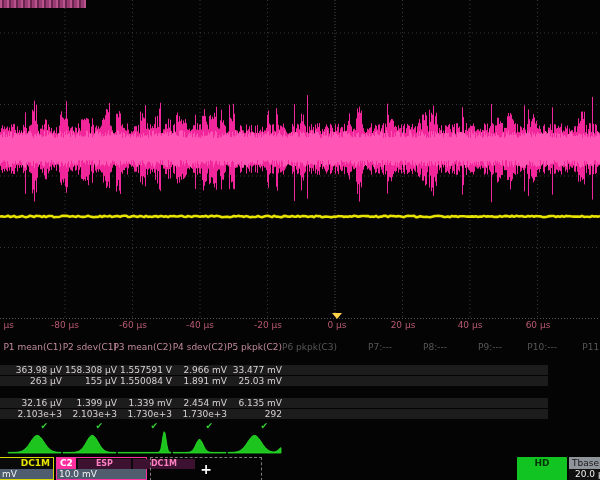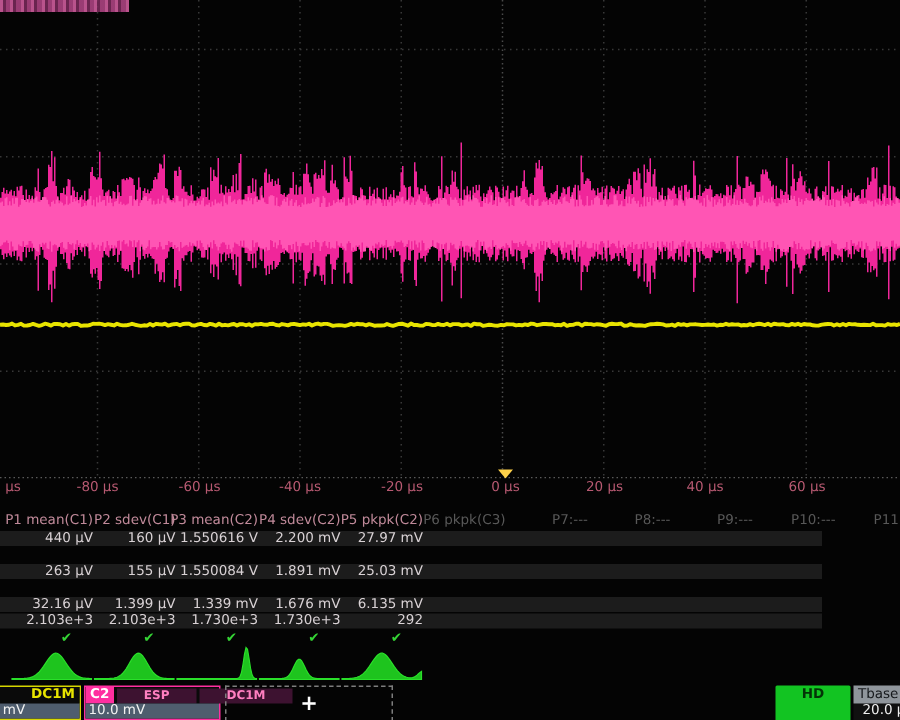--- a/index.html
+++ b/index.html
@@ -96,39 +96,39 @@
         <span class="tcell hdr" style="left: 112px;">P3 mean(C2)</span>
         <span class="tcell hdr" style="left: 167px;">P4 sdev(C2)</span>
         <span class="tcell hdr" style="left: 222px;">P5 pkpk(C2)</span>
         <span class="tcell dim" style="left: 277px;">P6 pkpk(C3)</span>
         <span class="tcell dim" style="left: 332px;">P7:---</span>
         <span class="tcell dim" style="left: 387px;">P8:---</span>
         <span class="tcell dim" style="left: 442px;">P9:---</span>
         <span class="tcell dim" style="left: 497px;">P10:---</span>
         <span class="tcell dim" style="left: 552px;">P11:---</span>
       </div>
-      <div class="trow data" style="top: 14px;">
-        <span class="tcell " style="left: 2px;">440 µV</span>
-        <span class="tcell " style="left: 57px;">160 µV</span>
-        <span class="tcell " style="left: 112px;">1.550616 V</span>
-        <span class="tcell " style="left: 167px;">2.200 mV</span>
-        <span class="tcell " style="left: 222px;">27.97 mV</span>
+      <div class="trow data" style="top: 25px;">
+        <span class="tcell " style="left: 2px;">363.98 µV</span>
+        <span class="tcell " style="left: 57px;">158.308 µV</span>
+        <span class="tcell " style="left: 112px;">1.557591 V</span>
+        <span class="tcell " style="left: 167px;">2.966 mV</span>
+        <span class="tcell " style="left: 222px;">33.477 mV</span>
       </div>
       <div class="trow data" style="top: 36px;">
         <span class="tcell " style="left: 2px;">263 µV</span>
         <span class="tcell " style="left: 57px;">155 µV</span>
         <span class="tcell " style="left: 112px;">1.550084 V</span>
         <span class="tcell " style="left: 167px;">1.891 mV</span>
         <span class="tcell " style="left: 222px;">25.03 mV</span>
       </div>
       <div class="trow data" style="top: 58px;">
         <span class="tcell " style="left: 2px;">32.16 µV</span>
         <span class="tcell " style="left: 57px;">1.399 µV</span>
         <span class="tcell " style="left: 112px;">1.339 mV</span>
-        <span class="tcell " style="left: 167px;">1.676 mV</span>
+        <span class="tcell " style="left: 167px;">2.454 mV</span>
         <span class="tcell " style="left: 222px;">6.135 mV</span>
       </div>
       <div class="trow data" style="top: 69px;">
         <span class="tcell " style="left: 2px;">2.103e+3</span>
         <span class="tcell " style="left: 57px;">2.103e+3</span>
         <span class="tcell " style="left: 112px;">1.730e+3</span>
         <span class="tcell " style="left: 167px;">1.730e+3</span>
         <span class="tcell " style="left: 222px;">292</span>
       </div>
       <div class="trow status" style="top: 81px;">

